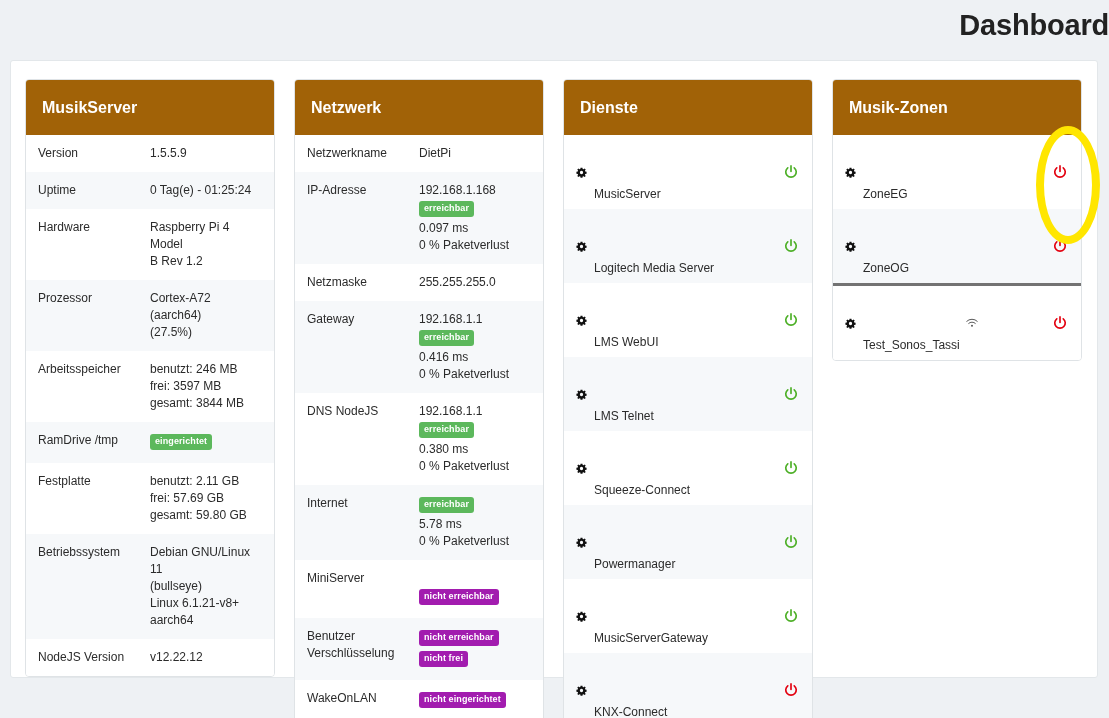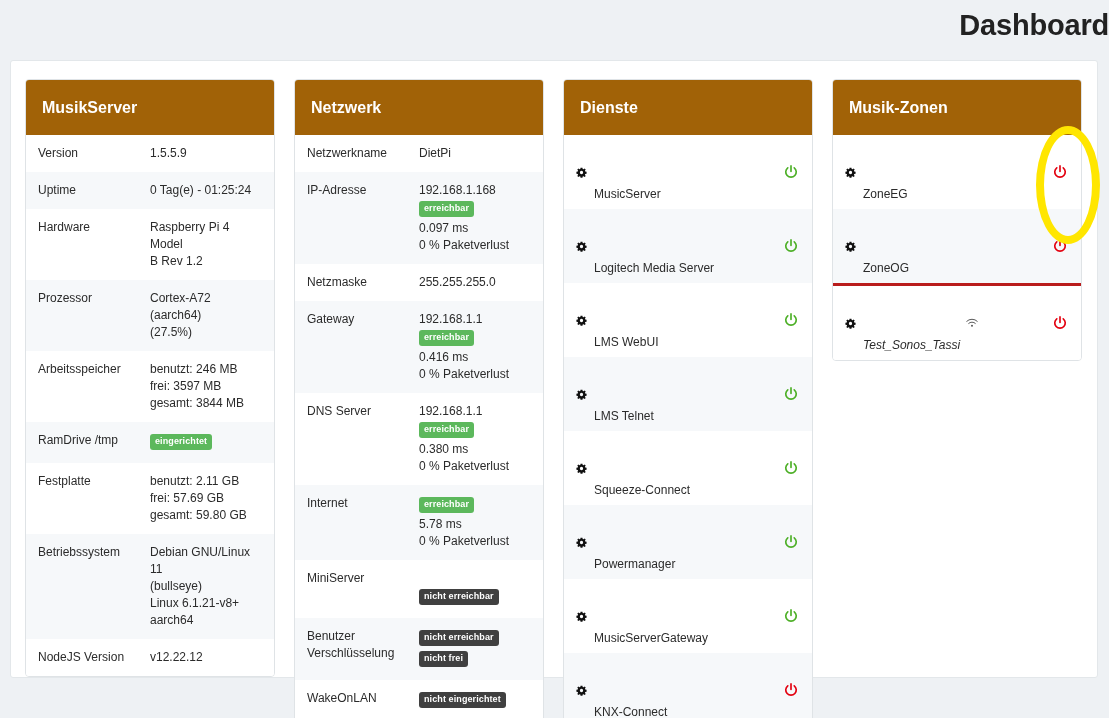--- a/index.html
+++ b/index.html
@@ -79,38 +79,38 @@
     font-size: 9px;
     font-weight: bold;
     line-height: 11px;
     color: #ffffff;
     padding: 2px 5px 3px 5px;
     border-radius: 3px;
     margin: 2px 0 3px 0;
     letter-spacing: 0.1px;
   }
   .badge-green { background: #5cb85c; text-align: right; }
-  .badge-red { background: #404040; }
+  .badge-red { background: #a21caf; }
   .spacer-line { display:block; height: 17px; }
 
   
   .svc-row {
     display: flex;
     align-items: center;
     padding: 8px 14px 8px 12px;
     font-size: 12px;
     color: #2b2b2b;
     min-height: 34px;
   }
   .svc-row:nth-child(even) { background: #f6f8fa; }
   .svc-row .gear { flex: 0 0 auto; margin-right: 7px; display: inline-flex; }
   .svc-row .svc-name { flex: 1 1 auto; margin-top: 44px; }
   .svc-row .wifi { margin-left: 6px; display: inline-flex; vertical-align: middle; }
   .svc-row .pwr { flex: 0 0 auto; display: inline-flex; }
-  .zone-sep { border-top: 3px solid #b91c1c; font-style: italic; }
+  .zone-sep { border-top: 3px solid #737373; }
 
   #annotation {
     position: absolute;
     left: 1036px; top: 126px;
     width: 64px; height: 118px;
     border: 8px solid #ffe600;
     border-radius: 50% / 50%;
     pointer-events: none;
     z-index: 50;
   }
@@ -234,21 +234,21 @@
           <div class="lbl">Gateway</div>
           <div class="val">
             <span class="val-line">192.168.1.1</span>
             <span class="val-line"><span class="badge badge-green">erreichbar</span></span>
             <span class="val-line">0.416 ms</span>
             <span class="val-line">0 % Paketverlust</span>
           </div>
         </div>
 
         <div class="info-row">
-          <div class="lbl">DNS Server</div>
+          <div class="lbl">DNS NodeJS</div>
           <div class="val">
             <span class="val-line">192.168.1.1</span>
             <span class="val-line"><span class="badge badge-green">erreichbar</span></span>
             <span class="val-line">0.380 ms</span>
             <span class="val-line">0 % Paketverlust</span>
           </div>
         </div>
 
         <div class="info-row">
           <div class="lbl">Internet</div>

